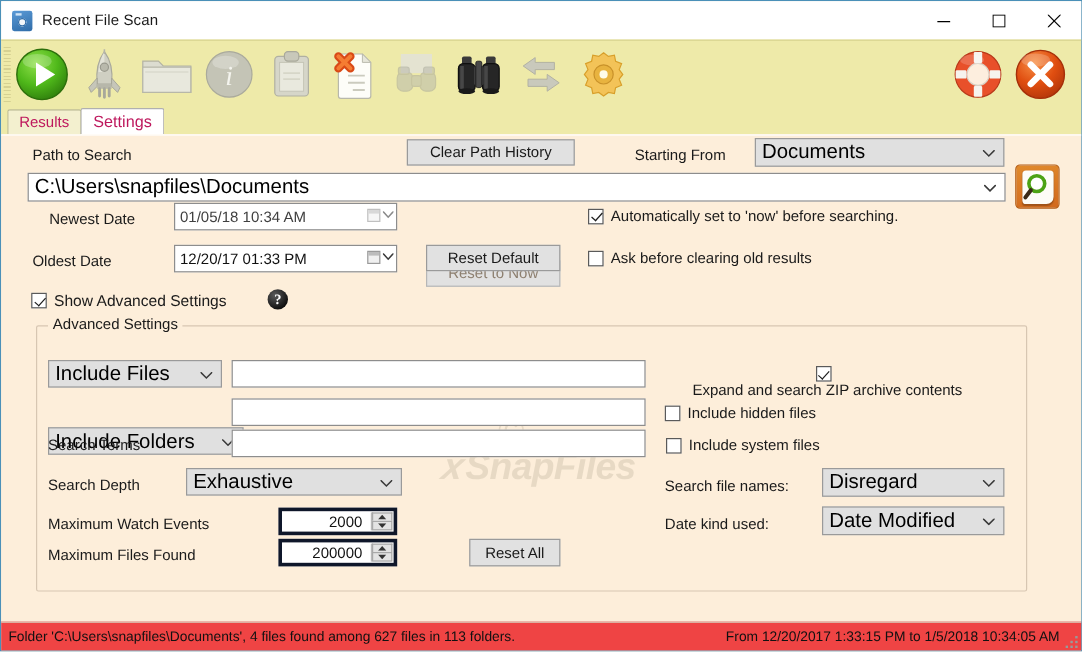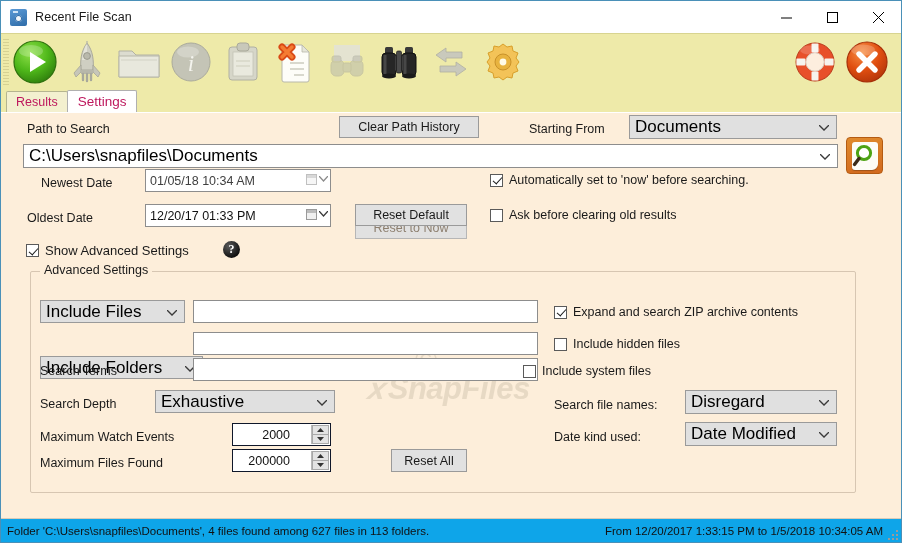--- a/index.html
+++ b/index.html
@@ -247,27 +247,27 @@
   .cal-glyph::before {
     content:""; position:absolute; left:0; top:0; right:0; height:3px;
     background:#bcbcbc;
   }
   .cal-glyph.dim { border-color:#c0c0c0; background:#f6f6f6; }
   .cal-glyph.dim::before { background:#d8d8d8; }
 
   .spin {
     position: absolute;
     background: #ffffff;
-    border: 1px solid #0f172a;
+    border: 3px solid #0f172a;
     font-size: 12.5px;
     color: #111;
     display: flex;
     align-items: center;
     justify-content: flex-end;
-    padding-right: 40px;
+    padding-right: 26px;
   }
   .spin-btns {
     position: absolute;
     right: 1px; top: 1px; bottom: 1px;
     width: 18px;
     display: flex; flex-direction: column;
     border-left: 1px solid #b9b9b9;
   }
   .spin-btns div {
     flex: 1;
@@ -343,21 +343,21 @@
     color: #ffffff;
     font-size: 12px;
     font-weight: bold;
     display: flex; align-items: center; justify-content: center;
     font-family: "Liberation Serif", serif;
   }
 
   
   .statusbar {
     height: 24px;
-    background: #0ea5e9;
+    background: #ef4444;
     border-top: 1px solid #d9cbb8;
     display: flex;
     align-items: center;
     font-size: 11.5px;
     color: #111;
     flex: 0 0 auto;
     position: relative;
   }
   .status-left { padding-left: 6px; flex: 1 1 auto; }
   .status-right { padding-right: 18px; white-space: nowrap; }
@@ -699,31 +699,31 @@
         <div>
           <svg width="7" height="4" viewBox="0 0 7 4">
               <path d="M0 0 L3.5 4 L7 0" fill="#333"></path>
             </svg>
         </div>
       </span>
     </div>
 
     <div class="btn" style="left:390px; top:336px; width:76px; height:23px;">Reset All</div>
 
-    <div class="chk" style="left:553px; top:192px;">
+    <div class="chk" style="left:576px; top:192px;flex-direction:column;">
       <span class="chkbox on"></span>
       <span>Expand and search ZIP archive contents</span>
     </div>
 
     <div class="chk" style="left:553px; top:224px;">
       <span class="chkbox"></span>
       <span>Include hidden files</span>
     </div>
 
-    <div class="chk" style="left:522px; top:251px;">
+    <div class="chk" style="left:554px; top:251px;">
       <span class="chkbox"></span>
       <span>Include system files</span>
     </div>
 
     <div class="lbl" style="left:553px; top:285px;">Search file names:</div>
     <div class="combo" style="left:684px; top:277px; width:152px; height:24px;">
       <span>Disregard</span>
       <svg class="arrow" width="10" height="6" viewBox="0 0 10 6">
         <path d="M0 0 L5 5 L10 0" fill="none" stroke="#3a3a3a" stroke-width="1.3"></path>
       </svg>

